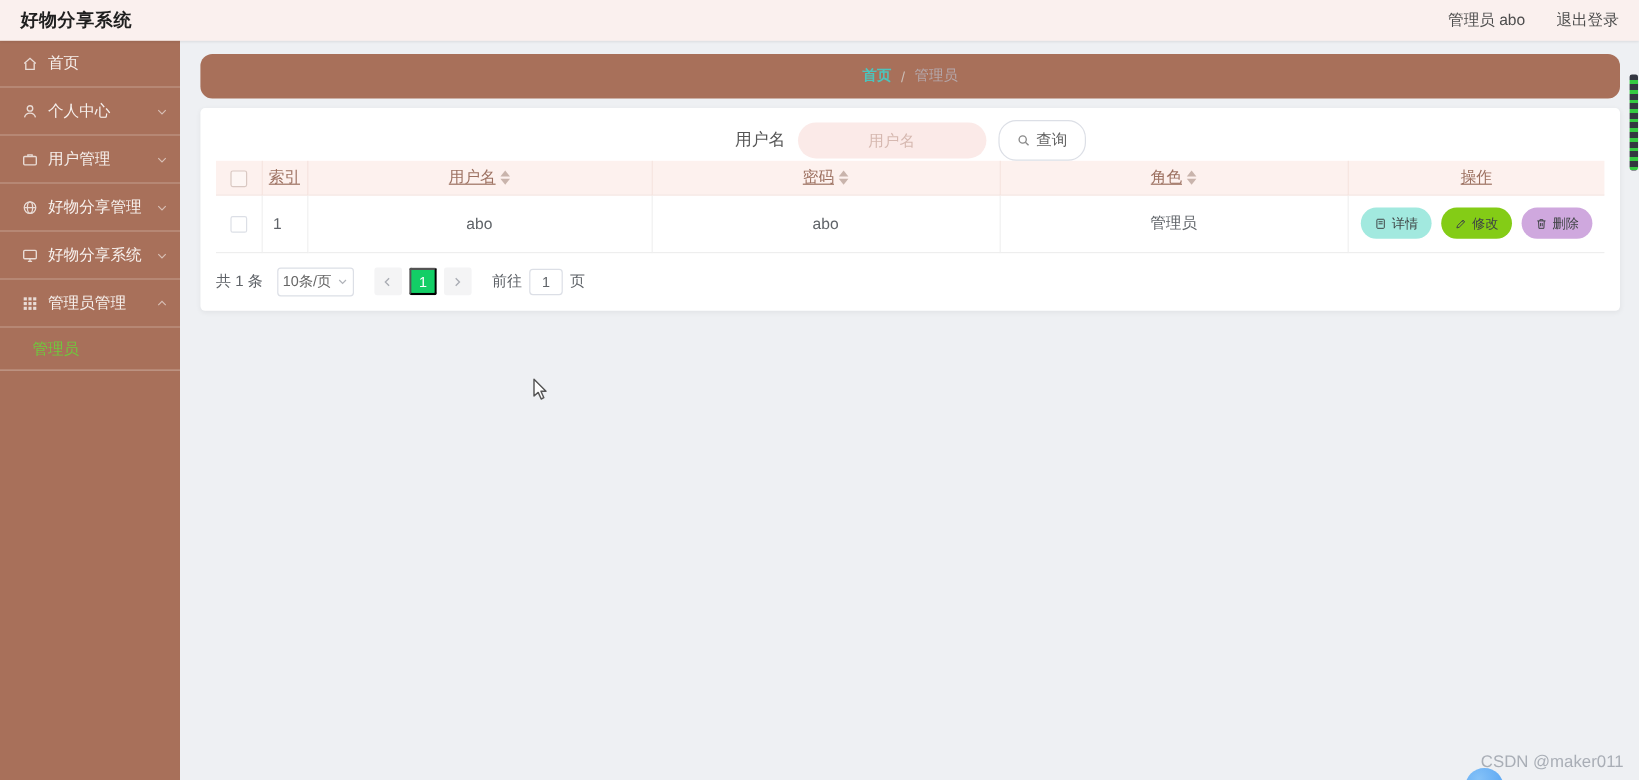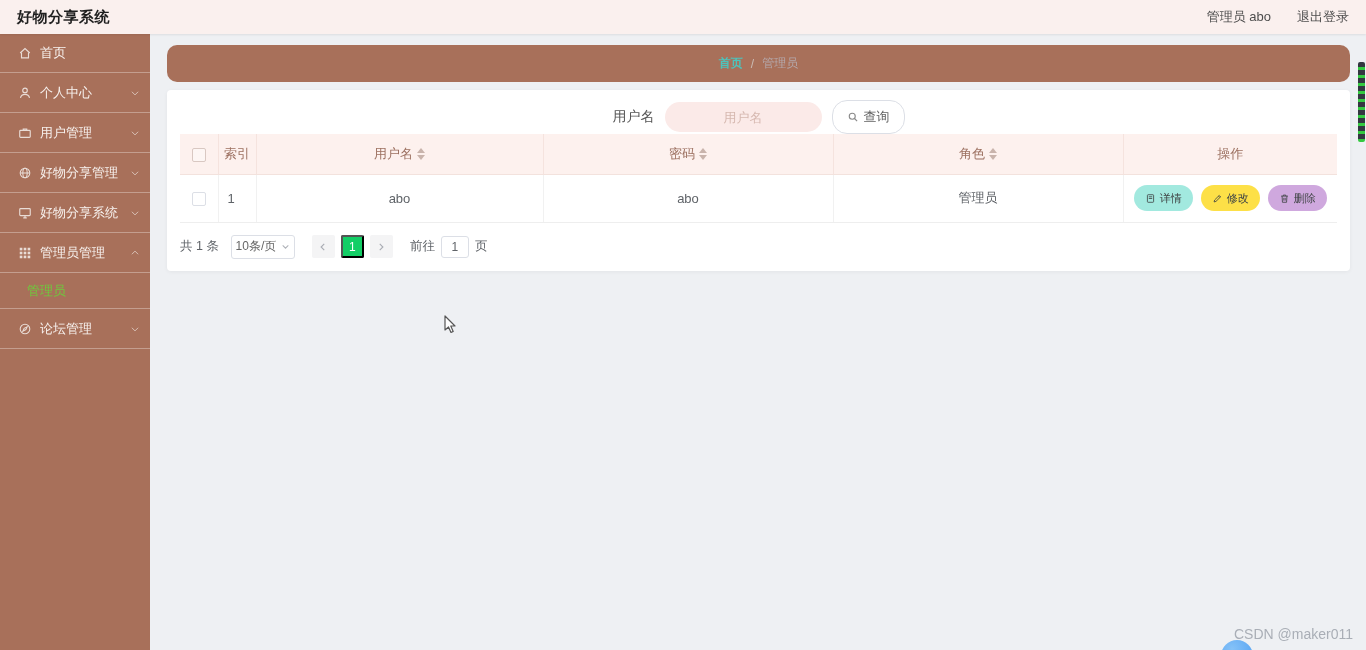--- a/index.html
+++ b/index.html
@@ -48,42 +48,42 @@
   
   .toolbar { display:flex; gap:9px; margin:12px 0 12px; }
   .pill-btn { height:28px; padding:0 13px; border:none; border-radius:14px; color:#454545;
     font-size:12px; display:flex; align-items:center; gap:5px; cursor:pointer;
     font-family:"Liberation Sans", sans-serif; }
   .btn-add { background:#edd97a; }
   .btn-del { background:#f87c54; }
 
   
   table { width:100%; border-collapse:collapse; table-layout:fixed; }
-  th { background:#fdf1ee; height:40px; font-size:13px; color:#9c7060; font-weight:normal;
-    border-right:1px solid #f5e3de; border-bottom:1px solid #f3e2dd; }
+  th { background:#fdf1ee; height:28px; font-size:13px; color:#9c7060; font-weight:normal;
+    border-right:1px solid #f5e3de; border-bottom:1px solid #f3e2dd;text-decoration:underline; }
   th:last-child { border-right:none; }
   td { height:48px; font-size:13px; color:#5f6368; text-align:center;
     border-right:1px solid #f1f1f1; border-bottom:1px solid #eeeeee; background:#fff; }
   td:last-child { border-right:none; }
   .col-cb { width:38px; } .col-idx { width:38px; } .col-user { width:287px; }
   .col-pass { width:290px; } .col-role { width:290px; }
   .th-inner { display:flex; align-items:center; justify-content:center; gap:4px; }
   .sort-caret { display:inline-flex; flex-direction:column; gap:2px; }
   .sort-caret i { width:0; height:0; border-left:4px solid transparent; border-right:4px solid transparent; display:block; }
   .caret-up { border-bottom:5px solid #c9b4ac; }
   .caret-down { border-top:5px solid #c9b4ac; }
   .checkbox { width:14px; height:14px; border:1px solid #dcdfe6; border-radius:2px; background:#fff;
     display:inline-block; vertical-align:middle; cursor:pointer; }
   th .checkbox { background:#fdf6f4; border-color:#d9c8c2; }
 
   .row-actions { display:flex; justify-content:center; gap:8px; }
   .rbtn { height:26px; padding:0 11px; border:none; border-radius:13px; font-size:11px; color:#3f4445;
     display:flex; align-items:center; gap:4px; cursor:pointer; font-family:"Liberation Sans", sans-serif; }
   .rbtn-detail { background:#a2e9df; }
-  .rbtn-edit { background:#fde047; }
+  .rbtn-edit { background:#84cc16; }
   .rbtn-delete { background:#cfa8de; }
 
   
   .pagination { display:flex; align-items:center; margin-top:12px; font-size:12.5px; color:#5f6368; }
   .pg-total { margin-right:12px; }
   .pg-size { width:64px; height:24px; border:1px solid #dcdfe6; border-radius:3px; background:#fff;
     display:flex; align-items:center; justify-content:center; gap:5px; margin-right:14px;
     font-size:12px; color:#666; cursor:pointer; }
   .pg-size svg { color:#b0b3b9; }
   .pg-btn { width:23px; height:23px; border-radius:2px; background:#f4f4f5; display:flex; align-items:center;
@@ -205,34 +205,20 @@
       <svg viewBox="0 0 16 16" width="10" height="10" fill="none" stroke="currentColor" stroke-width="1.6">
           <polyline points="3,10 8,5 13,10"></polyline>
         </svg>
     </span>
   </div>
 
   <div class="side-sub">
     <span>管理员</span>
   </div>
 
-  <div class="side-item">
-    <span class="s-icon">
-      <svg viewBox="0 0 16 16" width="14" height="14" fill="none" stroke="currentColor" stroke-width="1.2">
-          <circle cx="8" cy="8" r="5.5"></circle>
-          <path d="M10.5 5.5 L9 8.6 L5.5 10.5 L7 7.2 Z"></path>
-        </svg>
-    </span>
-    <span class="s-lbl">论坛管理</span>
-    <span class="s-chev">
-      <svg viewBox="0 0 16 16" width="10" height="10" fill="none" stroke="currentColor" stroke-width="1.6">
-          <polyline points="3,6 8,11 13,6"></polyline>
-        </svg>
-    </span>
-  </div>
 
 
 </div>
 
 <div class="content">
 
   <div class="banner">
     <span class="bc-home">首页</span>
     <span class="bc-sep">/</span>
     <span class="bc-cur">管理员</span>

